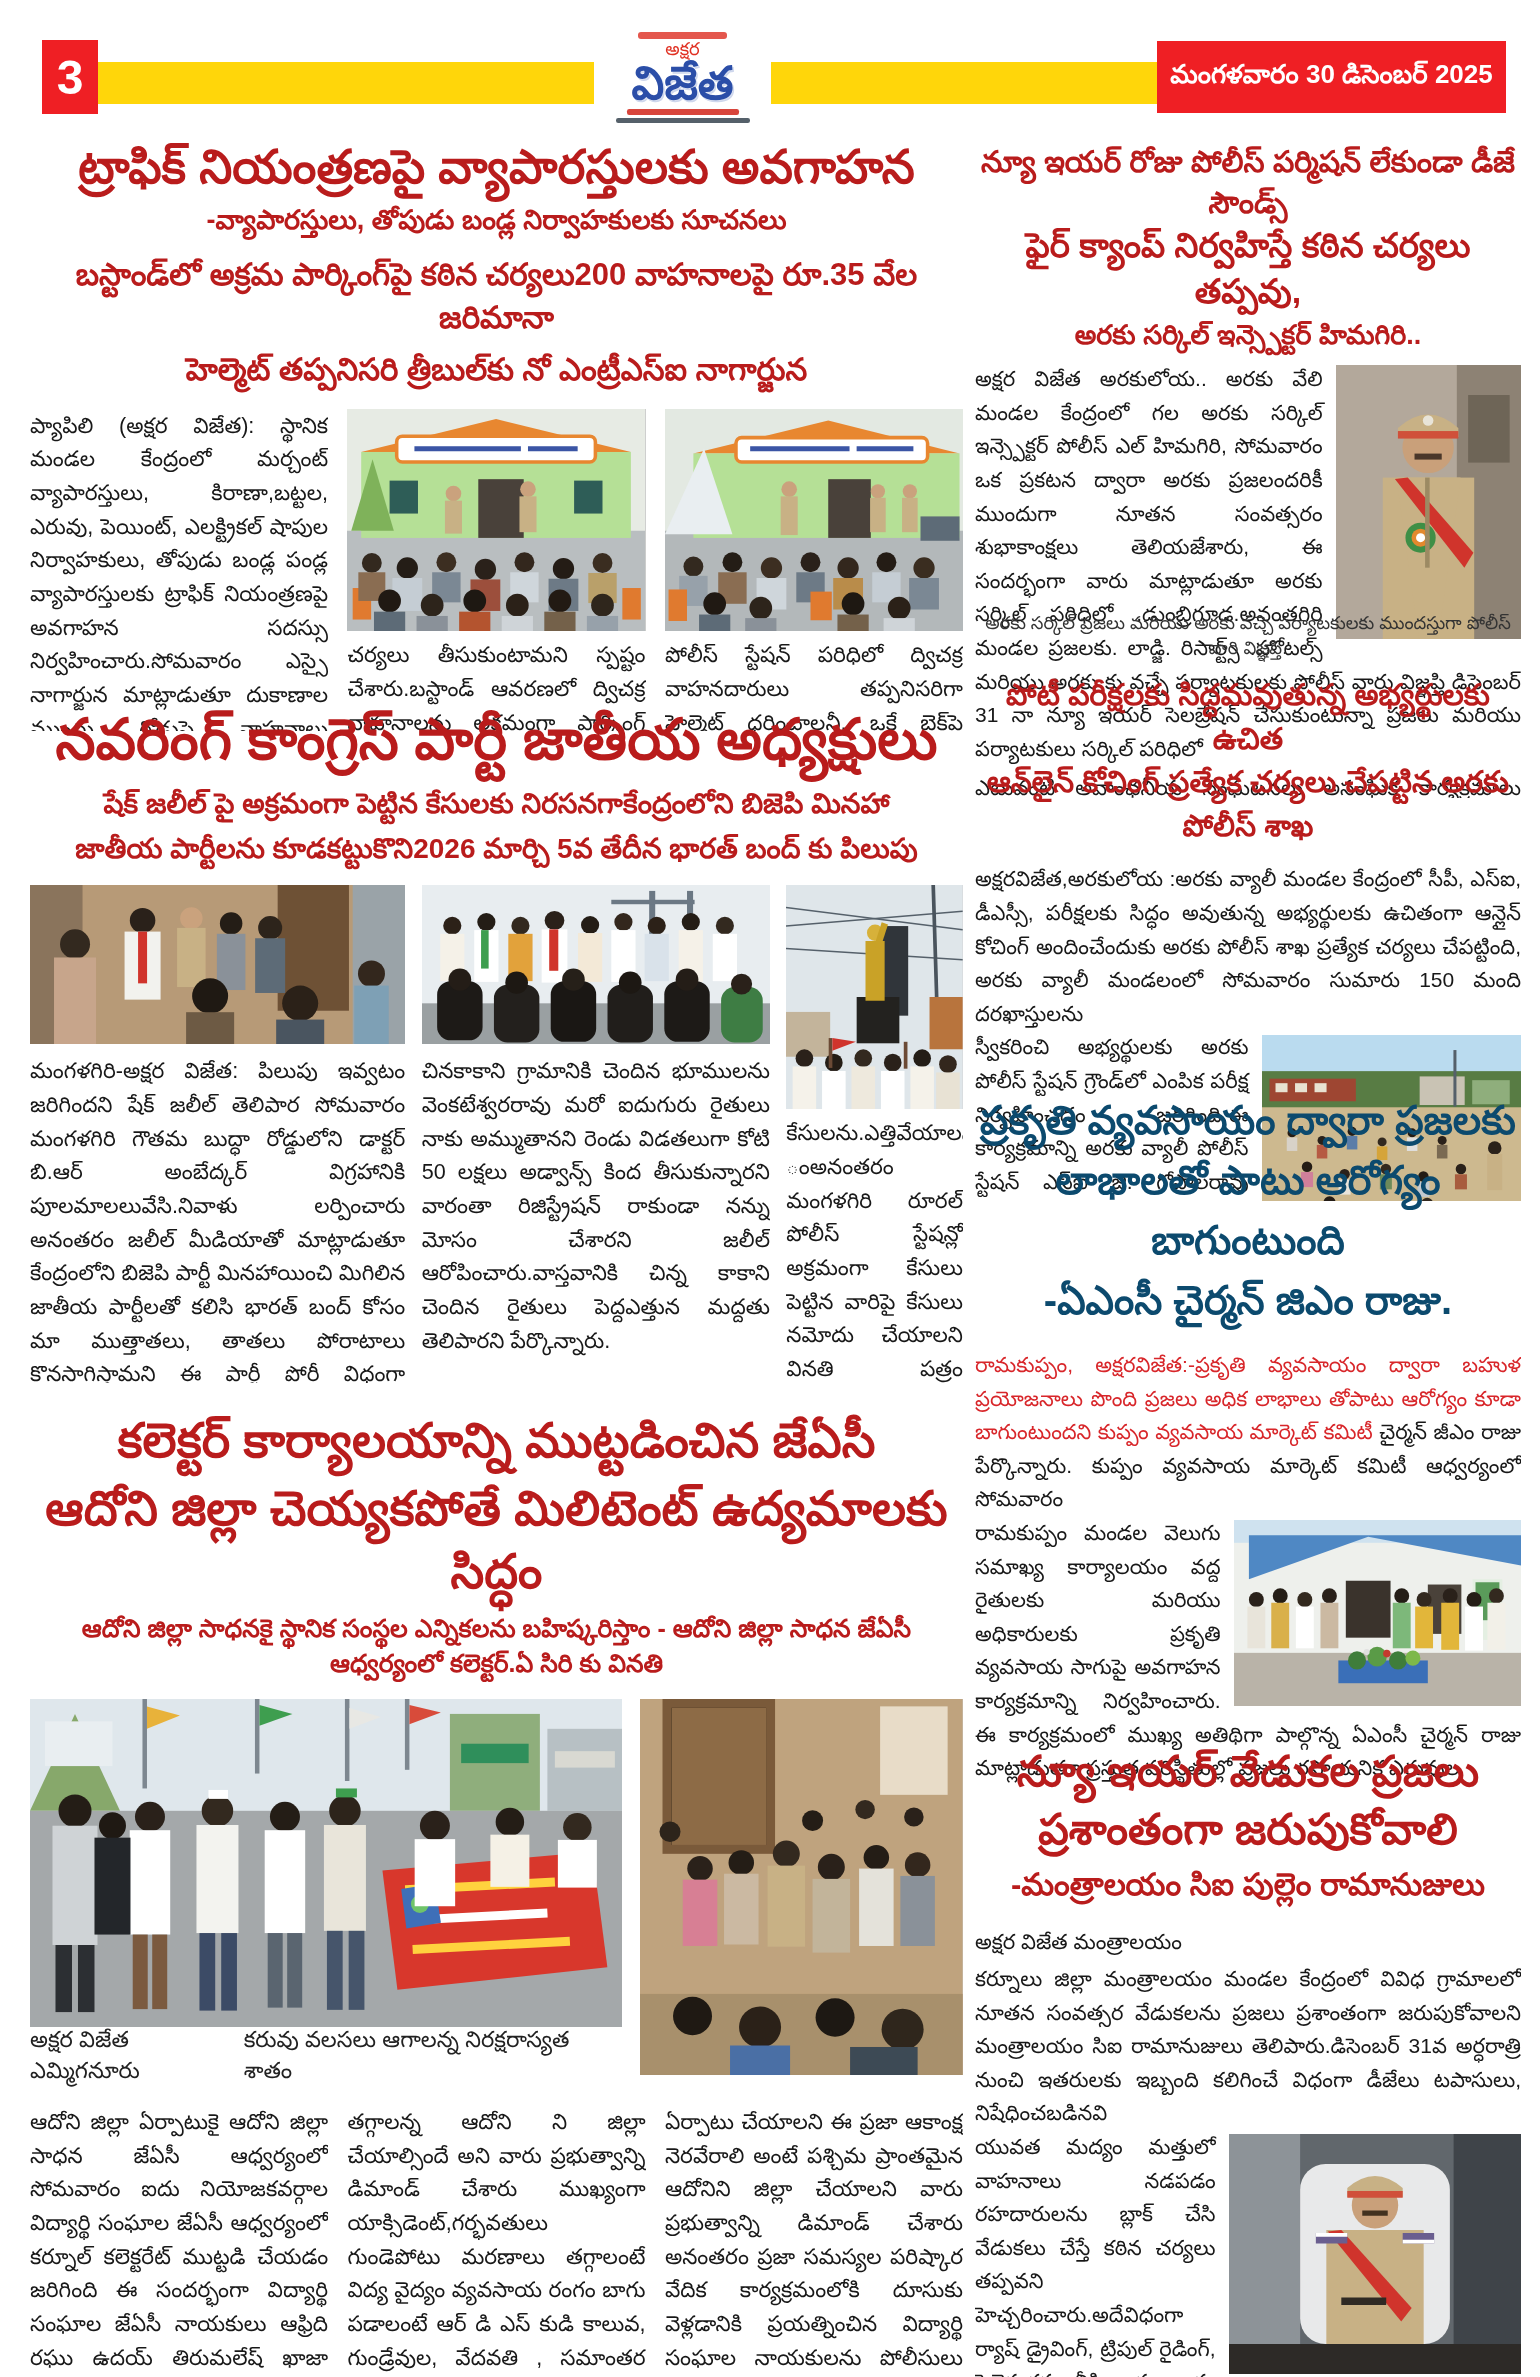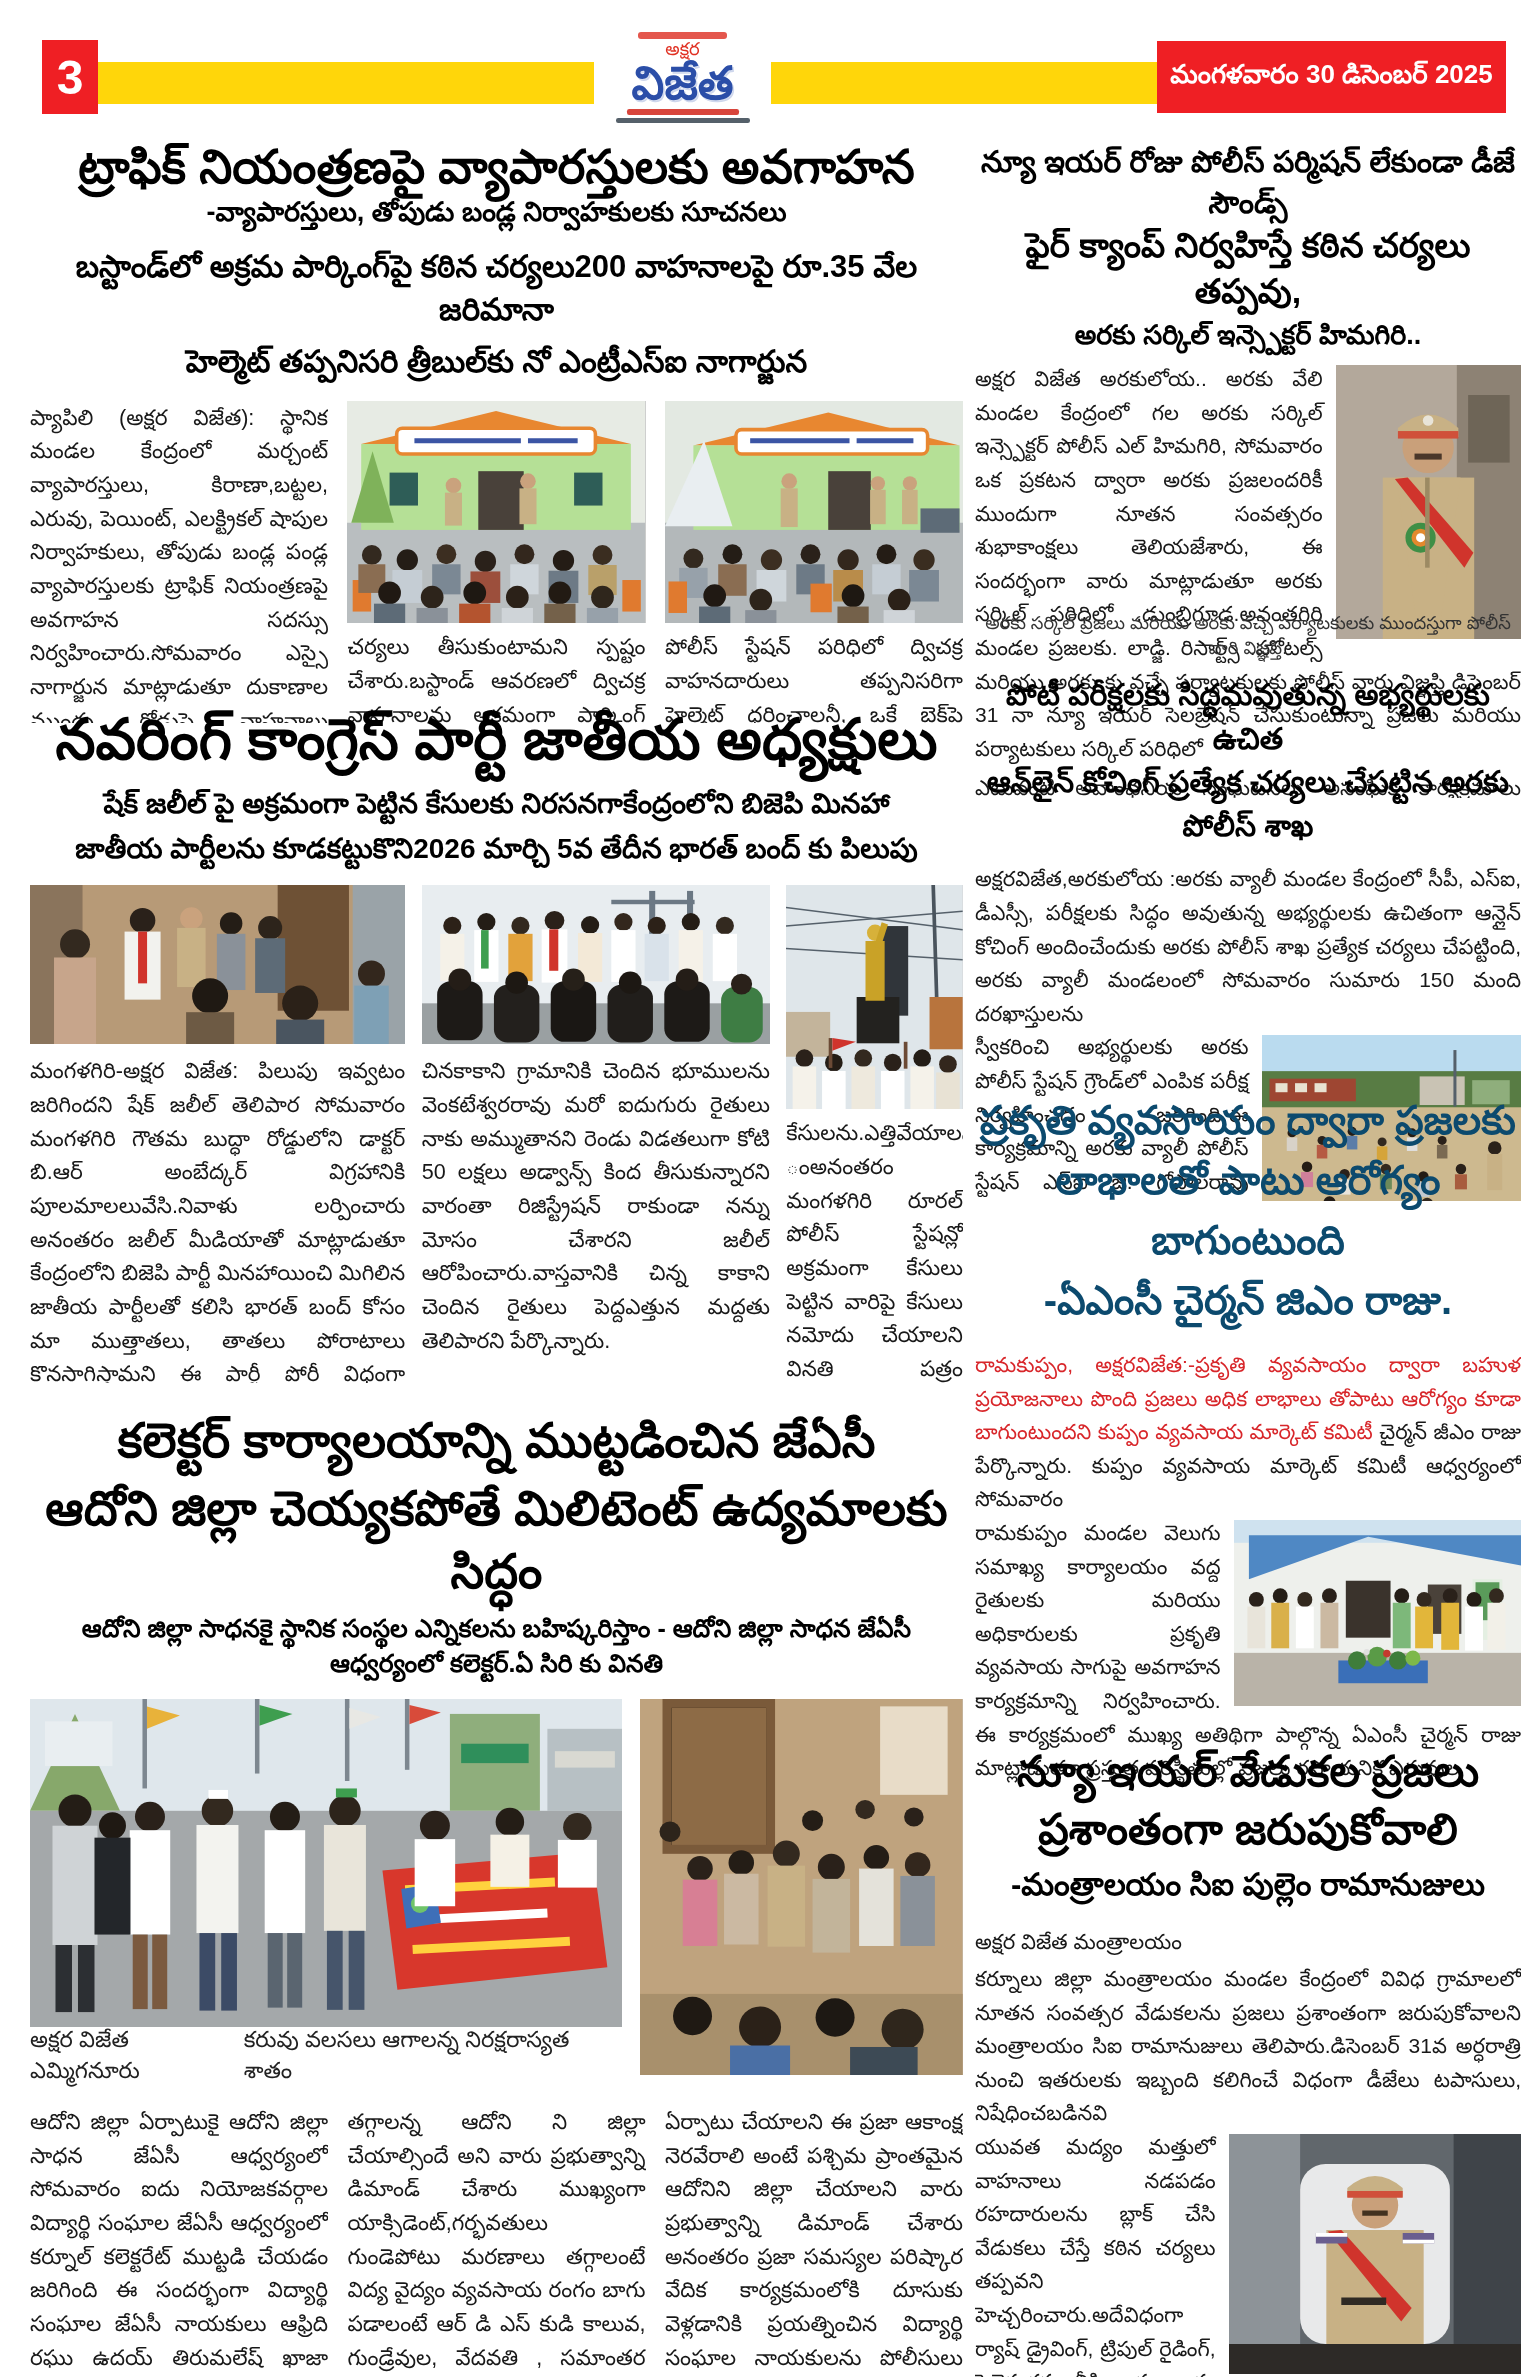--- a/index.html
+++ b/index.html
@@ -15,31 +15,31 @@
            align-items:center;justify-content:center;gap:1.5px;}
   .logo-tiny{width:89px;height:6.7px;background:#e4574d;border-radius:3px;}
   .logo-top{color:#e03022;font-size:18px;font-weight:normal;line-height:1;}
   .logo-title{color:#2b4ea8;font-size:46px;font-weight:800;line-height:1;
               text-shadow:0 0 1.5px #fff,1.5px 1.5px 0 #cdd6ec;}
   .logo-bar2{width:112px;height:5.2px;background:#d8453c;border-radius:2.2px;margin-top:2.2px;}
   .logo-bar3{width:134px;height:4.5px;background:#55606a;border-radius:2.2px;margin-top:2.2px;}
   .datebox{left:1157px;top:41px;width:349px;height:72px;background:#ef1f24;color:#fff;
            display:flex;align-items:center;justify-content:center;font-size:26px;font-weight:bold;}
   
-  .hc{text-align:center;font-weight:800;color:#000000;}
+  .hc{text-align:center;font-weight:800;color:#b91c1c;}
   .bodytext{font-size:21.6px;line-height:1.56;text-align:justify;color:#181818;}
   .cols{display:flex;}
   .col{overflow:hidden;}
   .ph{overflow:hidden;background:#ccc;}
   .ph svg{width:100%;height:100%;display:block;}
   .fr{float:right;}
   .red{color:#d8262a;}
   
   .t-h1{font-size:47px;line-height:1.05;}
-  .t-d12{font-size:27px;margin-top:6px;}
+  .t-d12{font-size:27px;margin-top:14px;}
   .t-d34{font-size:31px;margin-top:15px;}
   .c-h1{font-size:57px;line-height:1.05;}
   .c-deck{font-size:28px;line-height:1.6;margin-top:12px;}
   .j-h1{font-size:48px;line-height:1.3;}
   .j-deck{font-size:25px;margin-top:10.4px;}
   .caprow{display:flex;justify-content:space-between;font-size:22.4px;color:#222;}
   
   .ra-l1{font-size:30px;line-height:1.35;}
   .ra-l2{font-size:34px;line-height:1.35;}
   .ra-l3{font-size:27px;line-height:1.5;}

